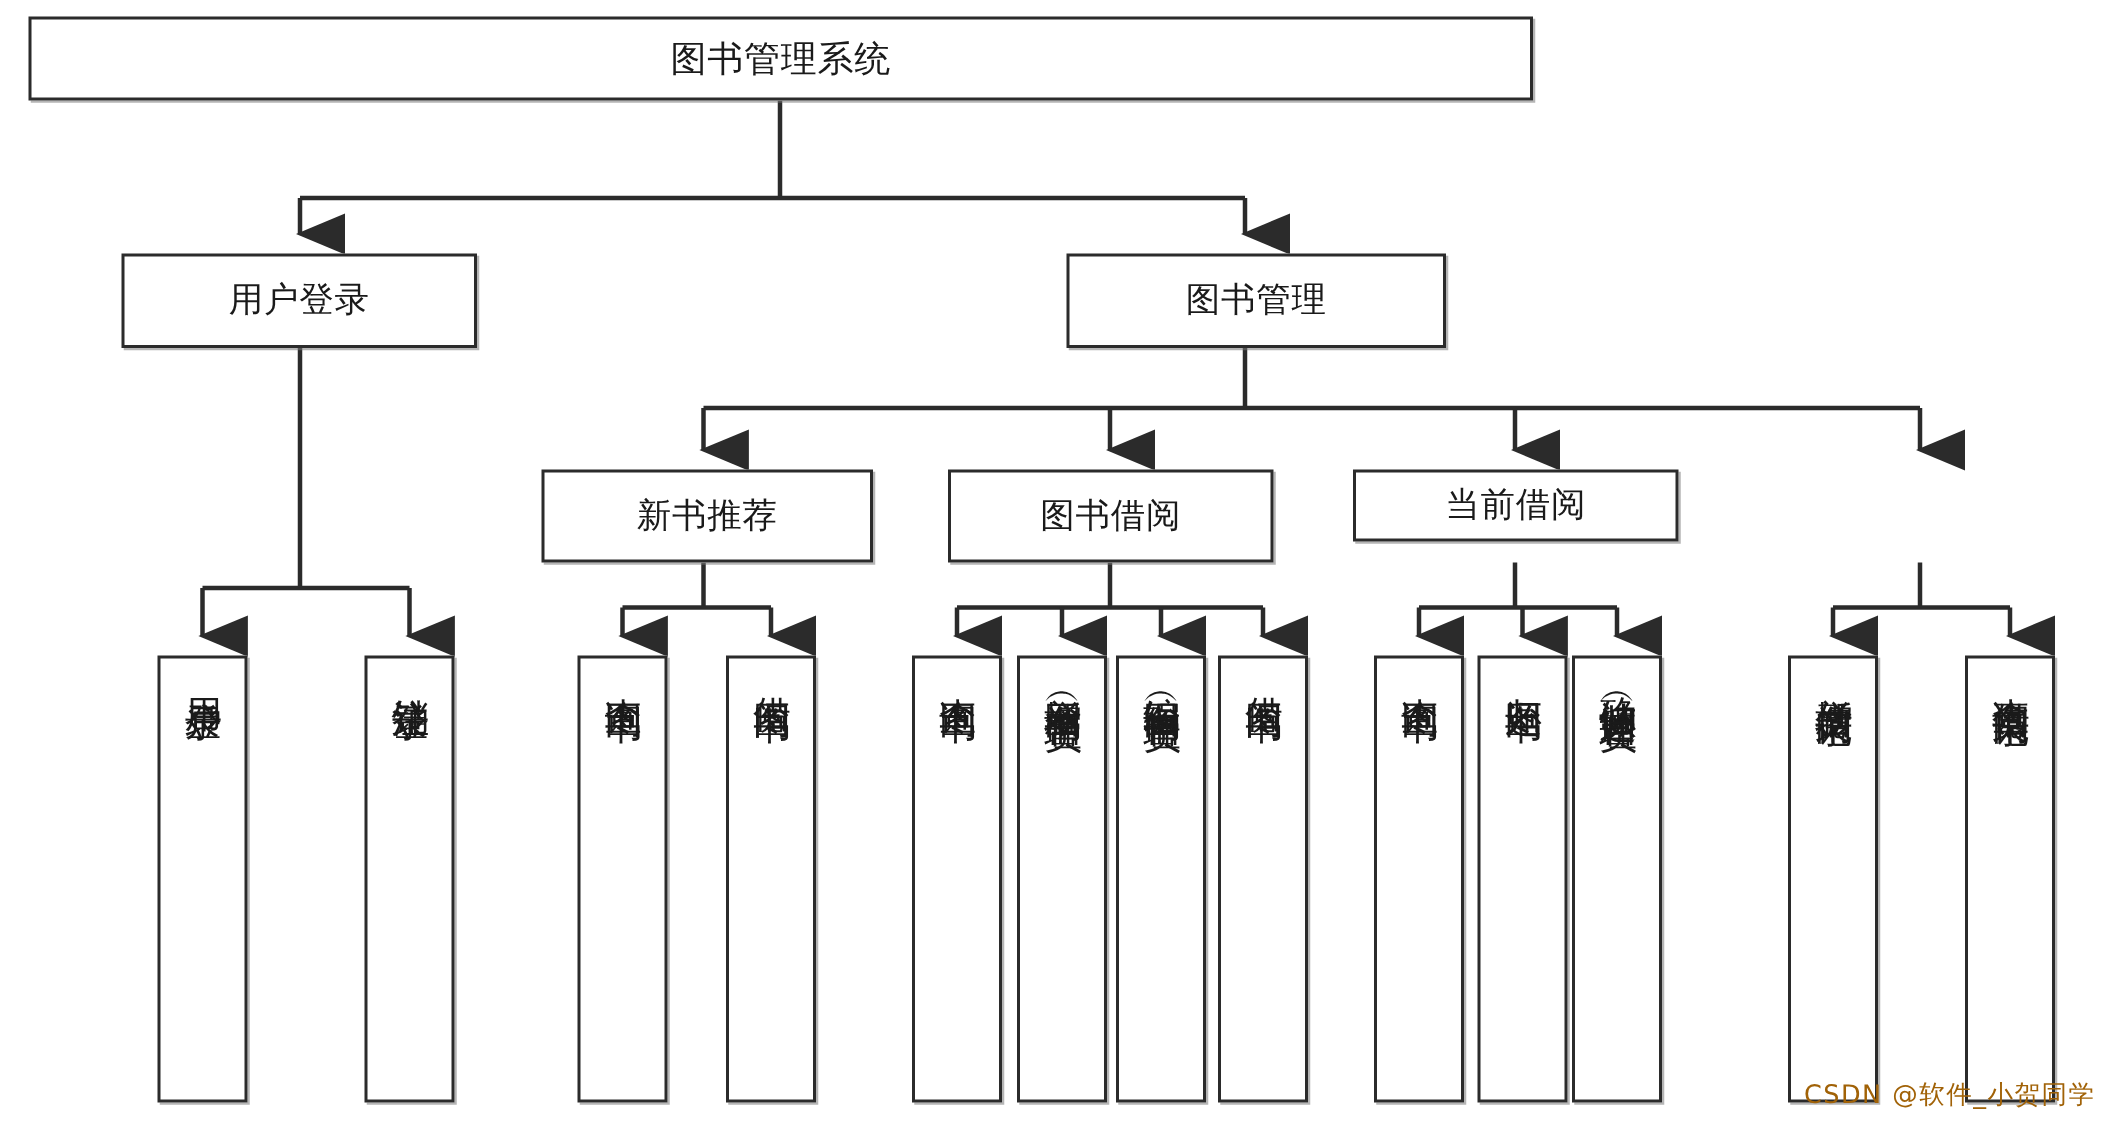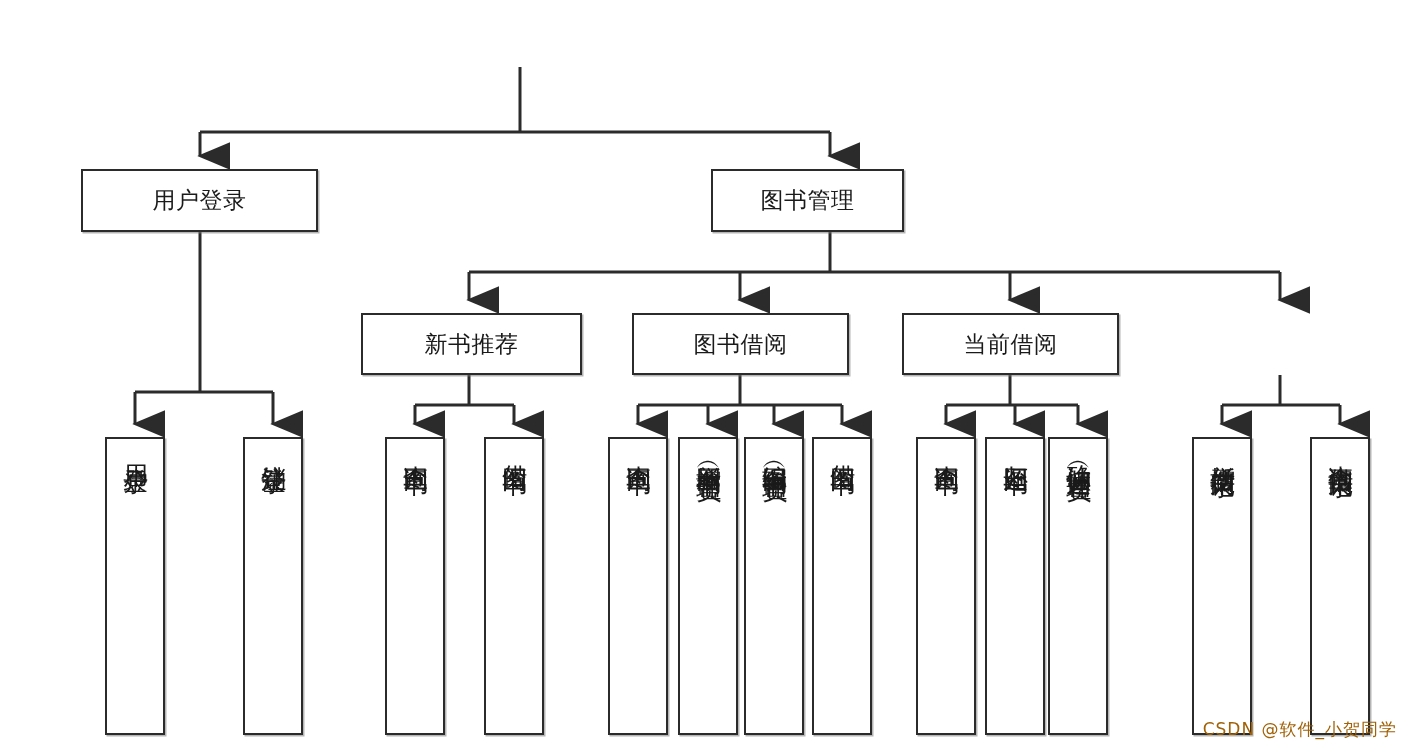--- a/index.html
+++ b/index.html
@@ -121,35 +121,38 @@
       <path d="M 1015 405 L 1015 424" marker-end="url(#arw)"></path>
       <path d="M 1078 405 L 1078 424" marker-end="url(#arw)"></path>
 
       <path d="M 1280 375 L 1280 405"></path>
       <path d="M 1222 405 L 1340 405"></path>
       <path d="M 1222 405 L 1222 424" marker-end="url(#arw)"></path>
       <path d="M 1340 405 L 1340 424" marker-end="url(#arw)"></path>
     </g>
   </svg>
 
+  <div class="node root horiz" style="left:19px; top:11px; width:1003px; height:56px;">
+    <span class="label">图书管理系统</span>
+  </div>
 
   <div class="node horiz" style="left:81px; top:169px; width:237px; height:63px;">
     <span class="label">用户登录</span>
   </div>
-  <div class="node horiz" style="left:711px; top:169px; width:193px; height:63px;">
+  <div class="node horiz" style="left:711px; top:169px; width:253px; height:63px;">
     <span class="label">图书管理</span>
   </div>
 
   <div class="node horiz" style="left:361px; top:313px; width:221px; height:62px;">
     <span class="label">新书推荐</span>
   </div>
   <div class="node horiz" style="left:632px; top:313px; width:217px; height:62px;">
     <span class="label">图书借阅</span>
   </div>
-  <div class="node horiz" style="left:902px; top:313px; width:217px; height:62px;">
+  <div class="node horiz" style="left:902px; top:313px; width:217px; height:48px;">
     <span class="label">当前借阅</span>
   </div>
 
   <div class="node vert" style="left:105px; top:437px; width:60px; height:298px;">
     <span class="label">用户登录</span>
   </div>
   <div class="node vert" style="left:243px; top:437px; width:60px; height:298px;">
     <span class="label">注销登录</span>
   </div>
 

